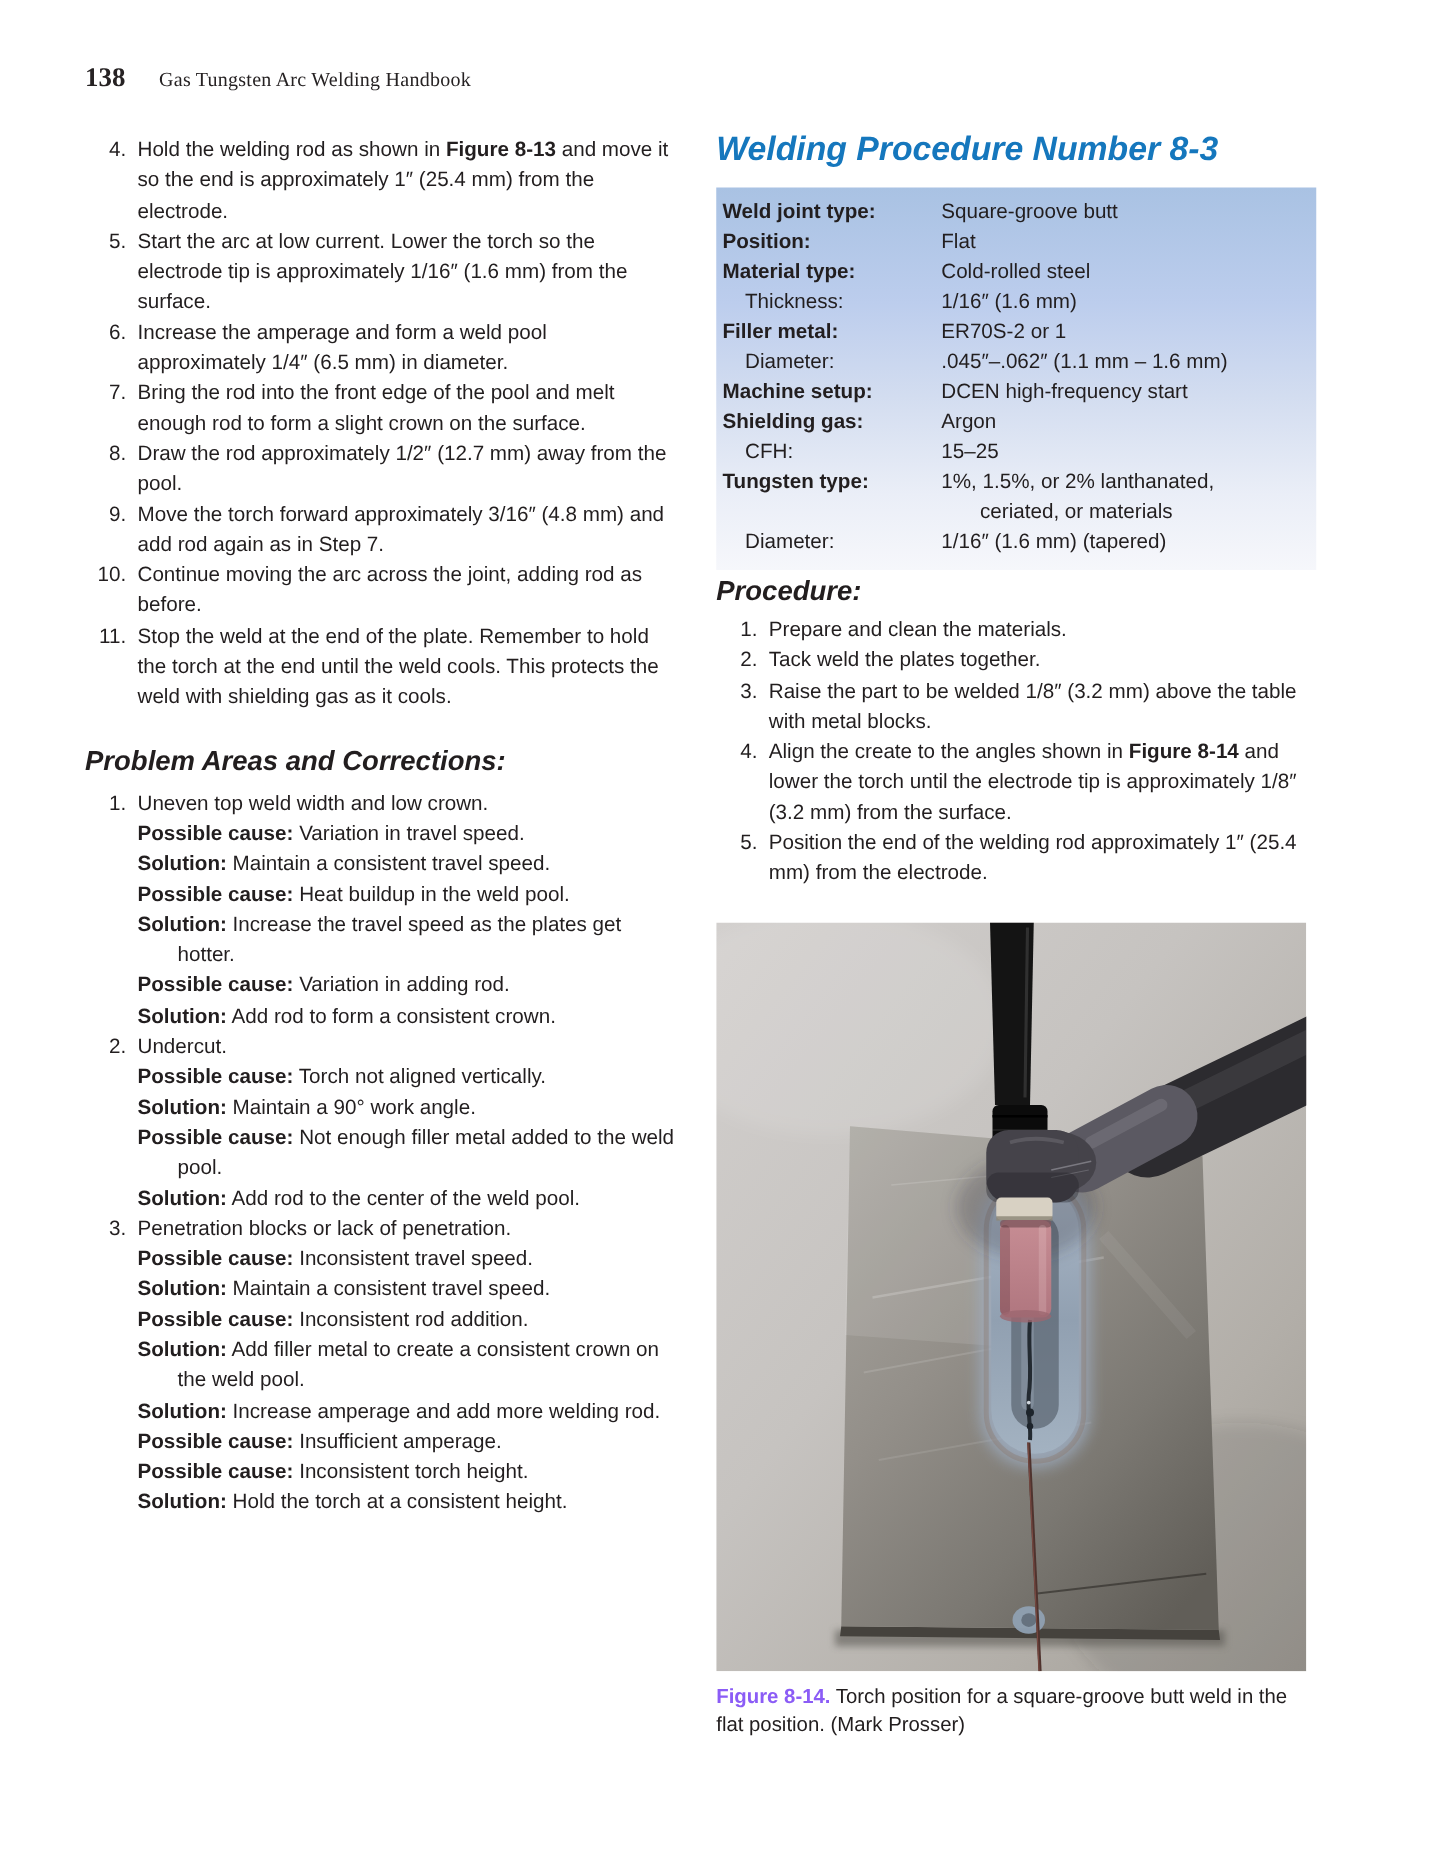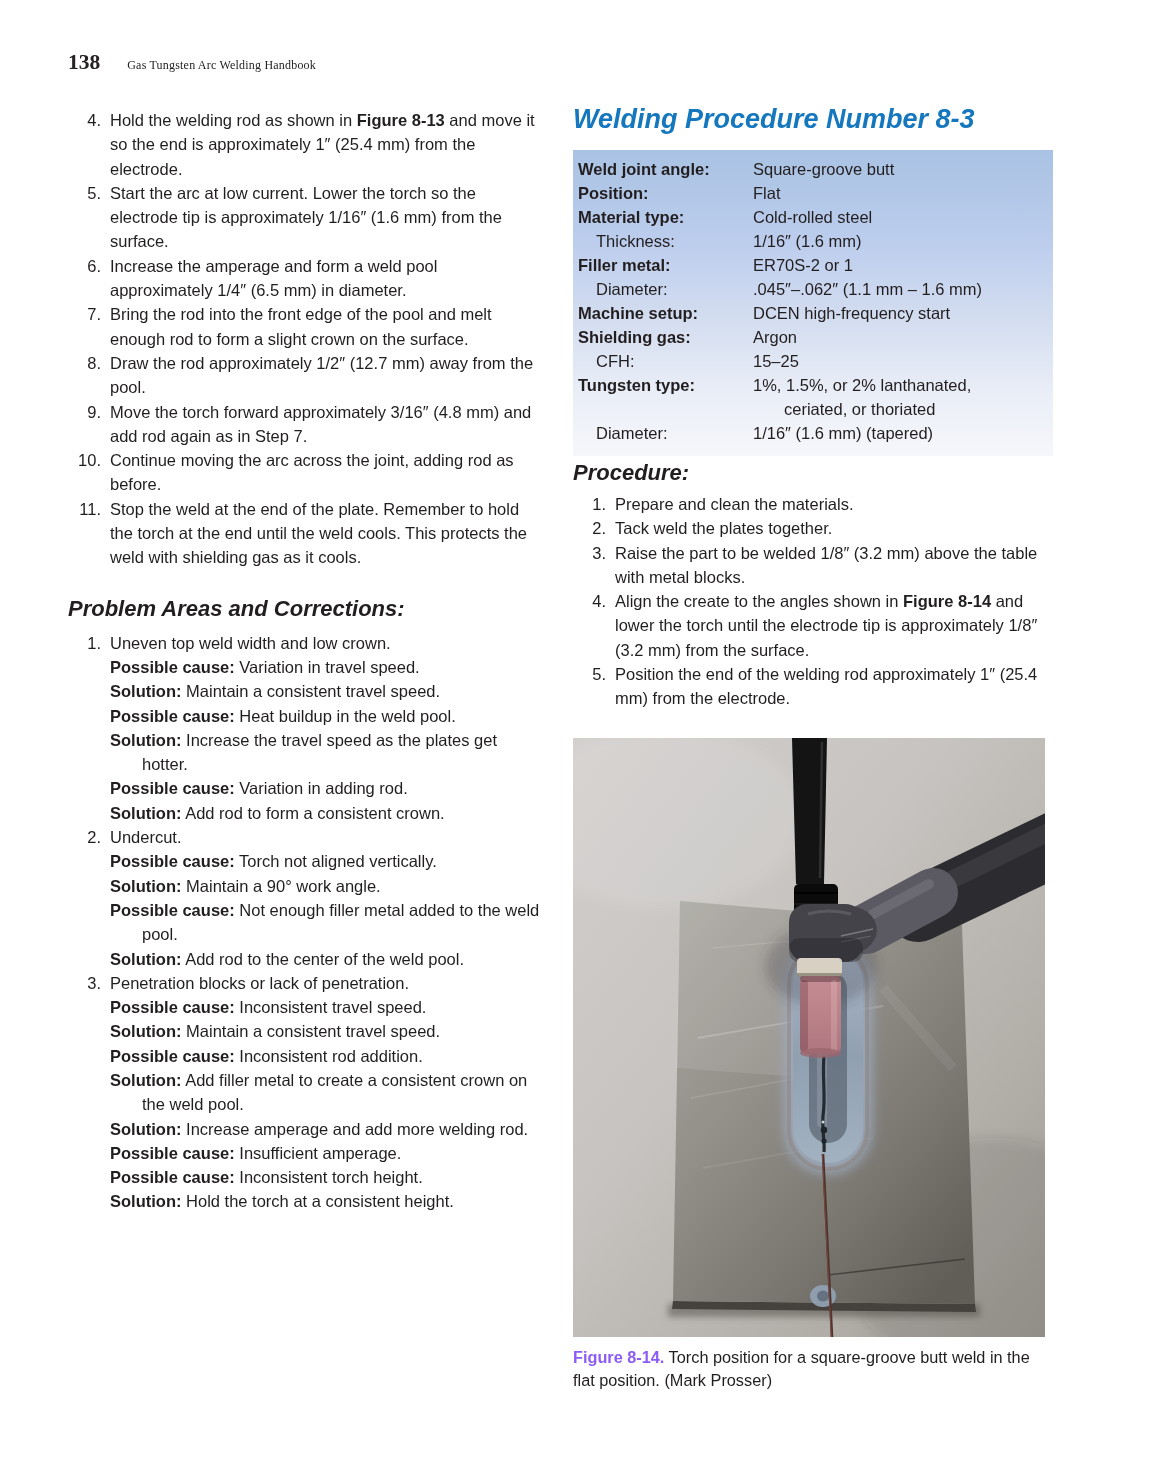--- a/index.html
+++ b/index.html
@@ -4,21 +4,21 @@
 <style>
   html,body{margin:0;padding:0;}
   body{
     width:1156px;height:1479px;position:relative;background:#ffffff;
     font-family:"Liberation Sans",sans-serif;color:#221e1f;
     -webkit-text-size-adjust:none;
   }
   
   .hdr{position:absolute;left:68px;top:50px;font-family:"Liberation Serif",serif;white-space:nowrap;}
   .pn{font-weight:bold;font-size:21.5px;color:#262223;}
-  .bt{font-size:12px;margin-left:27px;color:#262223;letter-spacing:.2px;}
+  .bt{font-size:16px;margin-left:27px;color:#262223;letter-spacing:.2px;}
   
   .body-txt{font-size:16.5px;line-height:24.3px;}
   b{font-weight:bold;}
   
   .olist{}
   .li{display:flex;}
   .li .n{flex:0 0 33px;width:33px;text-align:right;}
   .li .t{flex:1;margin-left:9px;}
   
   .leftcol{position:absolute;left:68px;top:108px;width:474px;}
@@ -128,21 +128,21 @@
         <div class="hang"><b>Solution:</b><span> Hold the torch at a consistent height.</span></div>
       </div>
     </div>
   </div>
 </section>
 
 <h2 class="rtitle">Welding Procedure Number 8-3</h2>
 
 <div class="spec">
   <div class="srow">
-      <div class="sl bold">Weld joint angle:</div>
+      <div class="sl bold">Weld joint type:</div>
       <div class="sv">Square-groove butt</div>
     </div>
   <div class="srow">
       <div class="sl bold">Position:</div>
       <div class="sv">Flat</div>
     </div>
   <div class="srow">
       <div class="sl bold">Material type:</div>
       <div class="sv">Cold-rolled steel</div>
     </div>
@@ -167,21 +167,21 @@
       <div class="sv">Argon</div>
     </div>
   <div class="srow">
       <div class="sl ind">CFH:</div>
       <div class="sv">15–25</div>
     </div>
   <div class="srow">
       <div class="sl bold">Tungsten type:</div>
       <div class="sv">
         <div>1%, 1.5%, or 2% lanthanated,</div>
-        <div class="v2">ceriated, or thoriated</div>
+        <div class="v2">ceriated, or materials</div>
       </div>
     </div>
   <div class="srow">
       <div class="sl ind">Diameter:</div>
       <div class="sv">1/16″ (1.6 mm) (tapered)</div>
     </div>
 </div>
 
 <h3 class="sub proc-head">Procedure:</h3>
 

